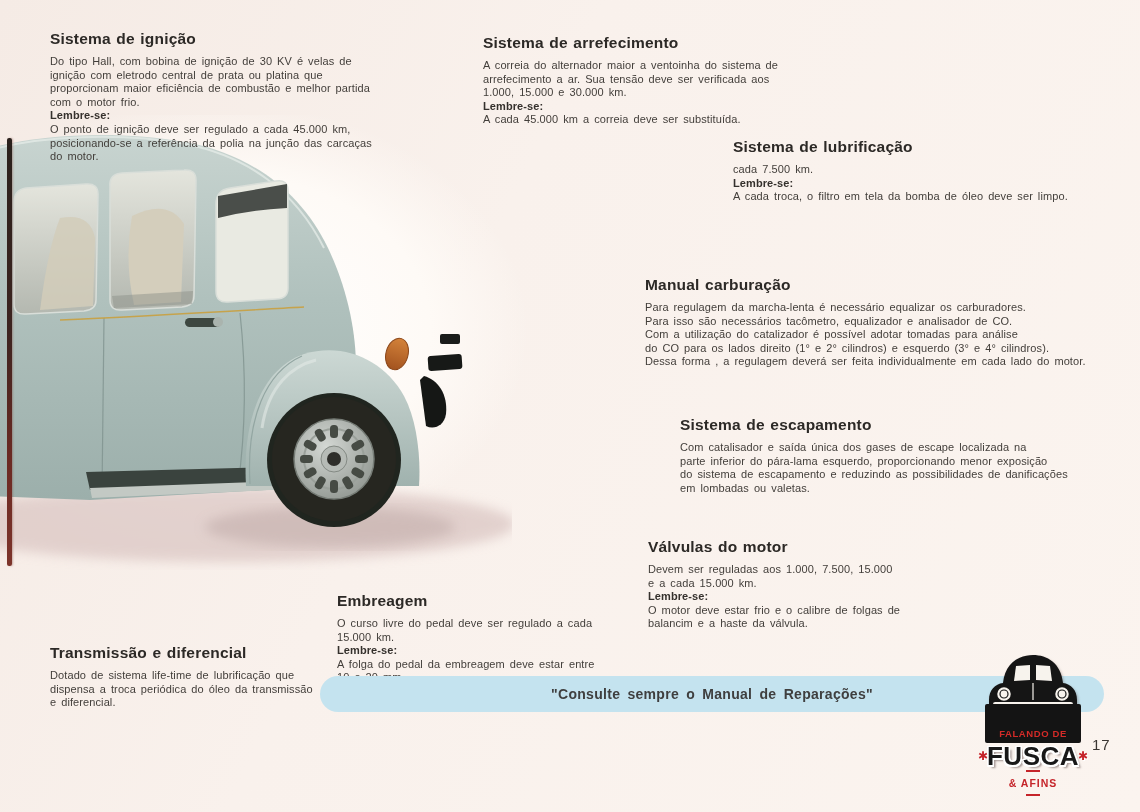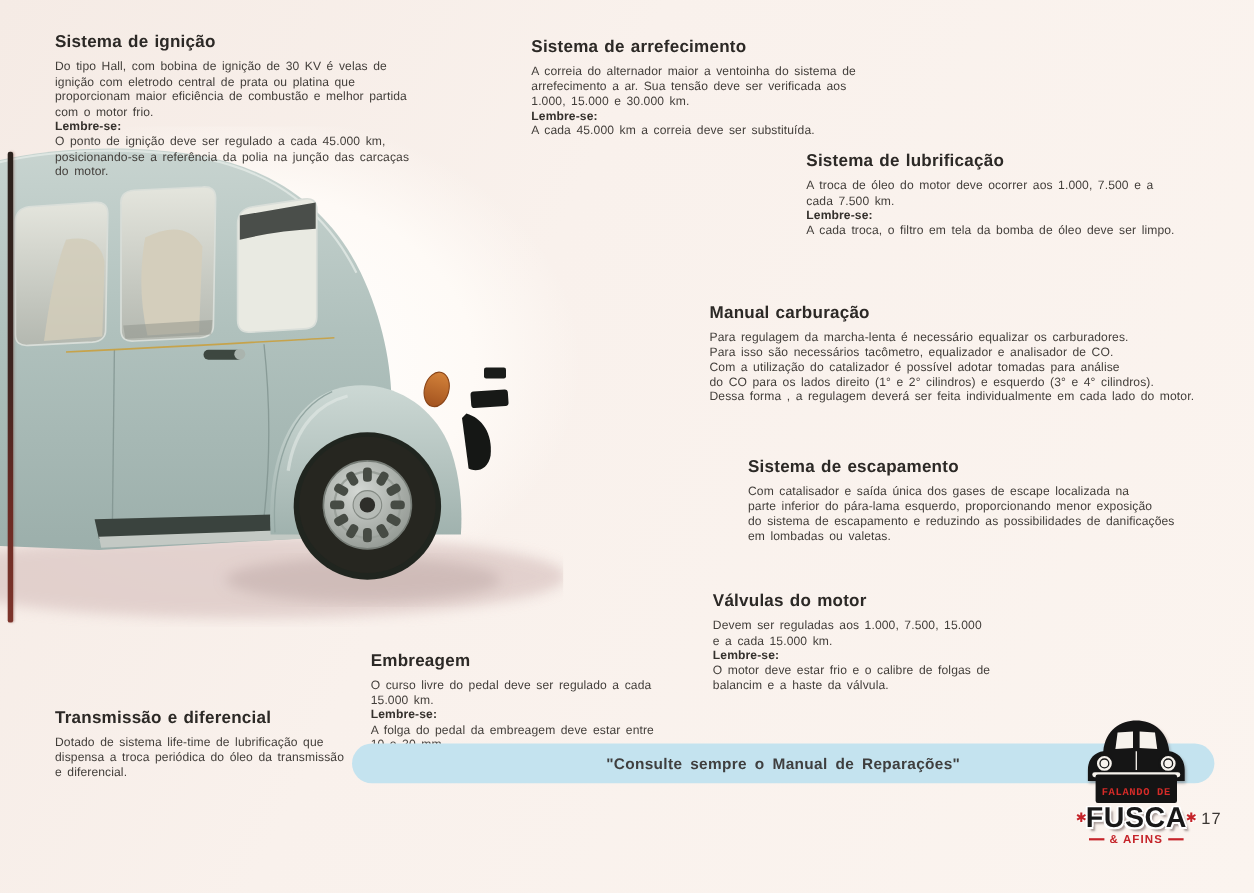--- a/index.html
+++ b/index.html
@@ -37,40 +37,40 @@
     display:flex; align-items:center; justify-content:center;
   }
   .banner span{
     font-size:14px; font-weight:bold; color:#3f3f3f;
     letter-spacing:.3px; word-spacing:3px; white-space:nowrap;
   }
   
   .logo{position:absolute; left:982px; top:650px; width:102px; z-index:2; text-align:center;}
   .logo .car-icon{display:block; margin:0 auto; filter:drop-shadow(1.5px 2px 1.5px rgba(70,50,45,.4));}
   .logo .band{
-    width:74px; margin:-6px auto 0; background:#141414; border-radius:2px;
-    padding:6px 0 2px; position:relative;font-family:Liberation Mono, monospace;
+    width:96px; margin:-6px auto 0; background:#141414; border-radius:2px;
+    padding:19px 0 2px; position:relative;
   }
   .logo .band span{
     font-size:9.5px; font-weight:bold; color:#d42b28; letter-spacing:.6px; white-space:nowrap;
   }
   .fusca-row{position:relative; margin-top:-2px; height:30px;}
   .fusca-row .main{
     font-size:26px; font-weight:bold; color:#181818; letter-spacing:.5px; line-height:30px;
     text-shadow:
       -1.5px -1.5px 0 #fff, 1.5px -1.5px 0 #fff, -1.5px 1.5px 0 #fff, 1.5px 1.5px 0 #fff,
       0 -1.5px 0 #fff, 0 1.5px 0 #fff, -1.5px 0 0 #fff, 1.5px 0 0 #fff,
       3px 3px 2px rgba(60,40,40,.45);
   }
   .fusca-row .star{
     position:absolute; top:8px; font-size:12px; color:#c5242a;
     text-shadow:1px 1px 0 #fff;
   }
   .fusca-row .star.l{left:-4px;} .fusca-row .star.r{right:-4px;}
-  .afins-row{display:flex; align-items:center; justify-content:center; gap:5px; margin-top:-1px;}
+  .afins-row{display:flex; align-items:center; justify-content:center; gap:5px; margin-top:-1px;flex-direction:column;}
   .afins-row .dash{width:14px; border-top:2.5px solid #c5242a;}
   .afins-row span{font-size:10.5px; font-weight:bold; color:#c5242a; letter-spacing:1px; white-space:nowrap;}
   
   .pagenum{
     position:absolute; left:1092px; top:736px; font-size:15px; color:#3a3633;
     letter-spacing:1px; font-weight:500;
   }
 </style>
 </head>
 <body>
@@ -197,21 +197,20 @@
       </div>
     <div class="bl lbl">Lembre-se:</div>
     <div class="body">
         <div>A cada 45.000 km a correia deve ser substituída.</div>
       </div>
   </section>
 
   <section class="txt" style="left:733px; top:122px; width:400px;">
     <h2>Sistema de lubrificação</h2>
     <div class="body">
-        <div>A troca de óleo do motor deve ocorrer aos 1.000, 7.500 e a</div>
         <div>cada 7.500 km.</div>
       </div>
     <div class="bl lbl">Lembre-se:</div>
     <div class="body">
         <div>A cada troca, o filtro em tela da bomba de óleo deve ser limpo.</div>
       </div>
   </section>
 
   <section class="txt" style="left:645px; top:260px; width:480px;">
     <h2>Manual carburação</h2>

